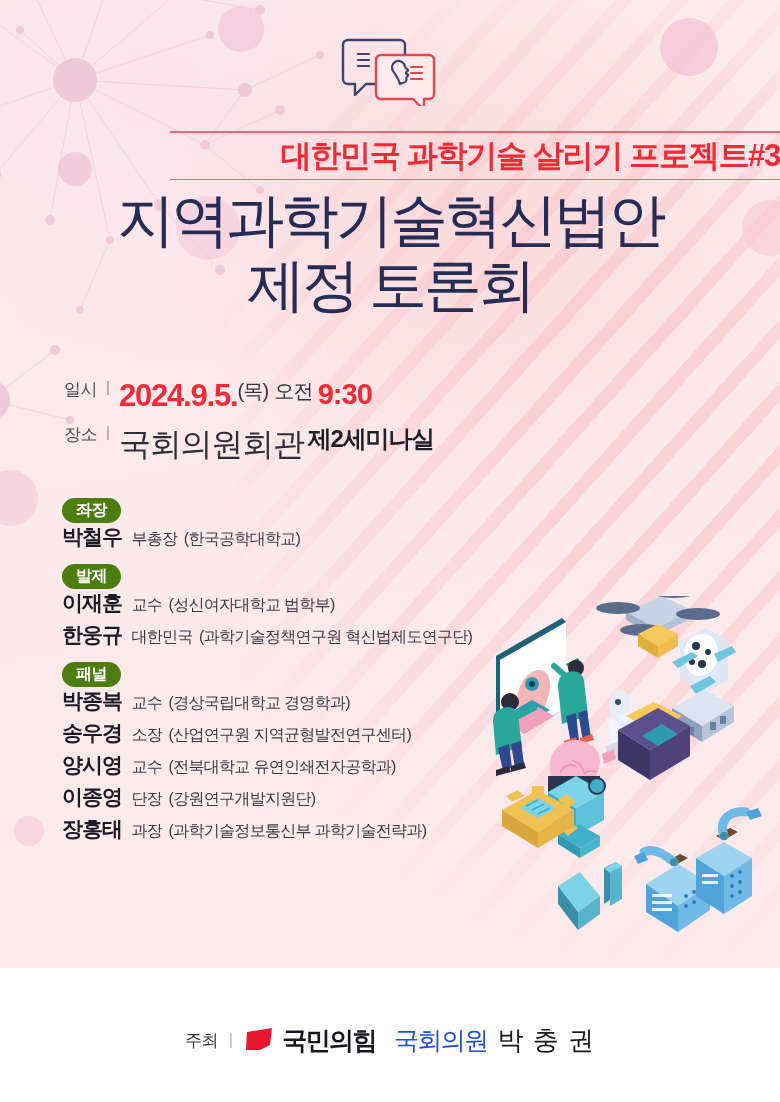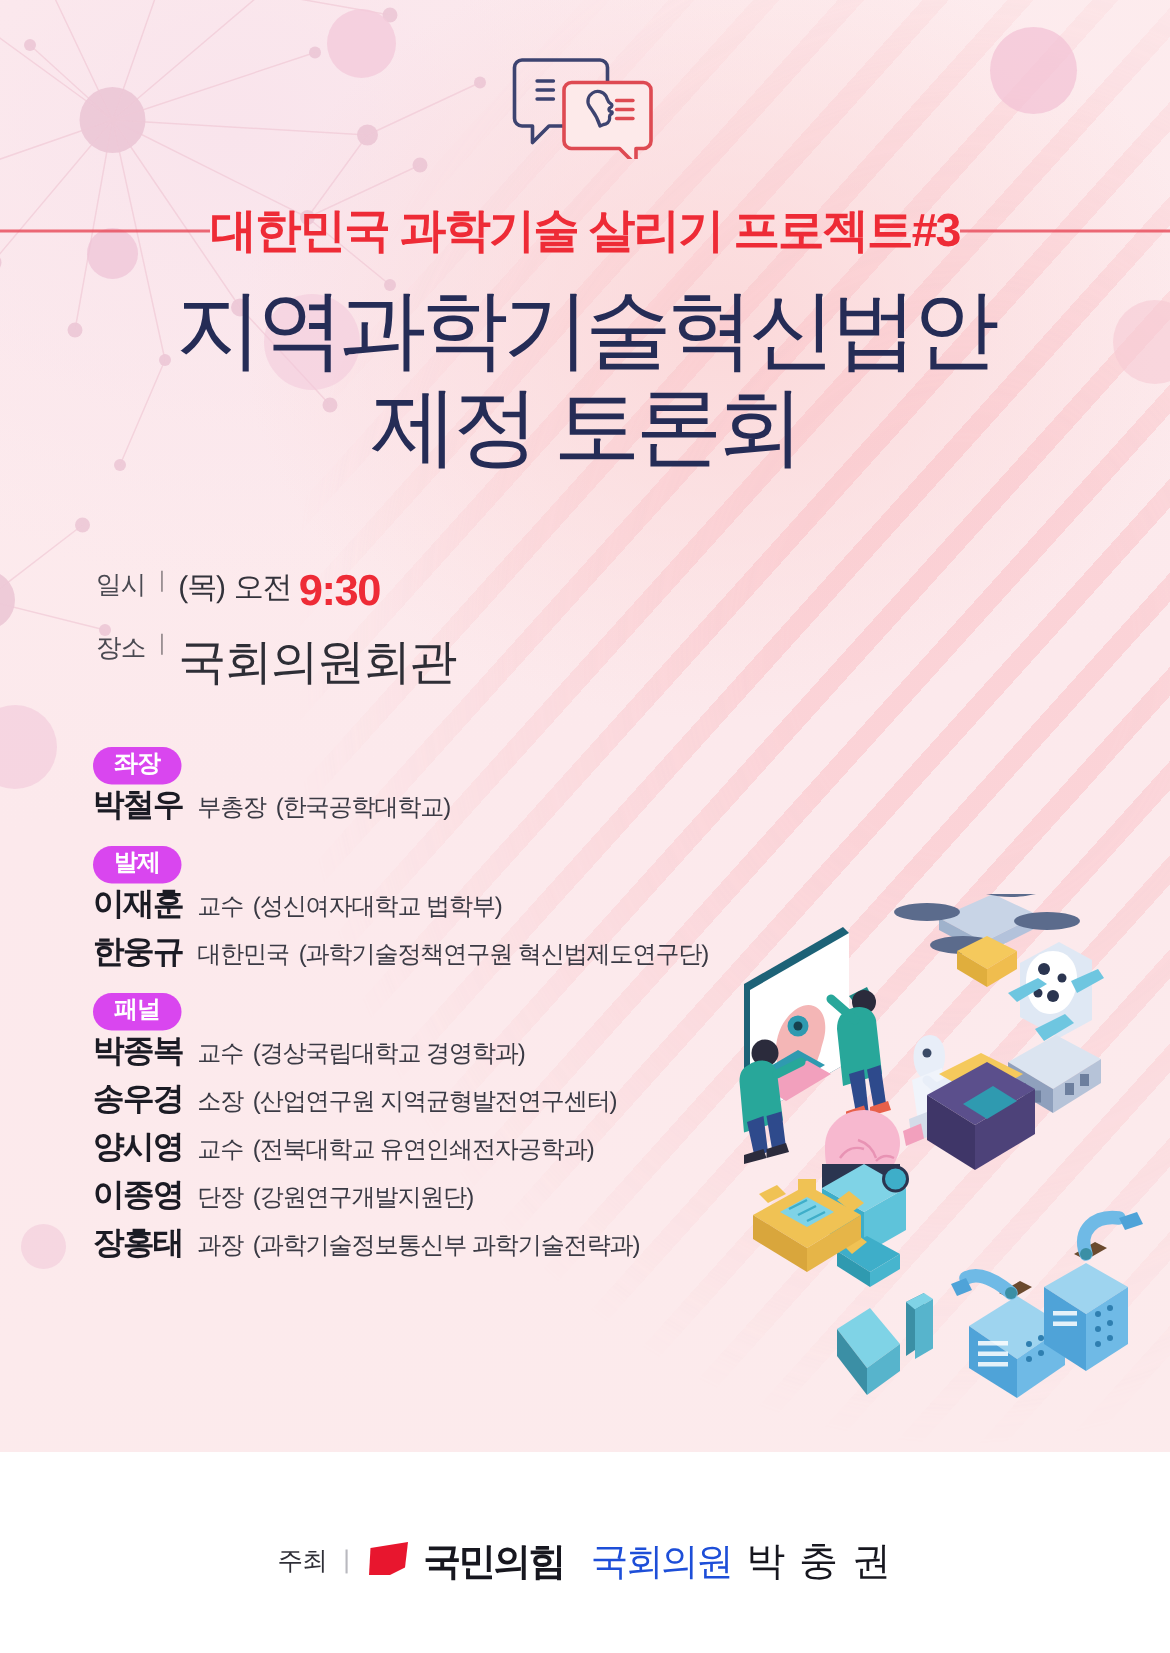--- a/index.html
+++ b/index.html
@@ -53,21 +53,21 @@
   
   .content { position: absolute; inset: 0; }
 
   .logo-mark {
     position: absolute; left: 0; right: 0; top: 34px;
     display: flex; justify-content: center;
   }
 
   .subtitle-wrap {
     position: absolute; left: 0; right: 0; top: 131px;
-    display: flex; flex-direction: row; align-items: center;
+    display: flex; flex-direction: column; align-items: flex-end;
   }
   .rule { width: 610px; height: 1.6px; background: #e8505f; opacity: .85; }
   .subtitle {
     font-size: 31px; font-weight: 700; color: #ee2b36;
     letter-spacing: -1.3px; line-height: 1;
     padding: 7px 0 8px; white-space: nowrap;
   }
 
   .title {
     position: absolute; left: 0; right: 0; top: 188px;
@@ -96,21 +96,21 @@
   }
   .m-mid { font-size: 20px; color: #33333b; letter-spacing: -0.8px; }
   .m-time { font-size: 29px; font-weight: 700; color: #ee2b36; letter-spacing: -1px; margin-left: 5px; }
   .m-plain { font-size: 32px; color: #2e2e36; letter-spacing: -1.2px; font-weight: 400; }
   .m-bold { font-size: 24px; color: #1f1f28; letter-spacing: -1.2px; font-weight: 700; margin-left: 4px; }
 
   .roster { position: absolute; left: 62px; top: 498px; }
   .role-group + .role-group { margin-top: 17px; }
   .badge {
     display: inline-block;
-    background: #d946ef; color: #fff;
+    background: #4d7c0f; color: #fff;
     font-size: 16px; font-weight: 700; letter-spacing: -0.6px;
     padding: 4px 14px 5px; border-radius: 13px;
     line-height: 1;
   }
   .people { margin-top: 3px; }
   .person { white-space: nowrap; line-height: 1.0; }
   .person + .person { margin-top: 11px; }
   .p-name {
     font-size: 21px; font-weight: 700; color: #1b1b24; letter-spacing: -1px;
   }
@@ -225,28 +225,30 @@
 
     <h1 class="title">
       <span class="ln">지역과학기술혁신법안</span>
       <span class="ln">제정 토론회</span>
     </h1>
 
     <div class="meta">
       <div class="meta-row">
         <span class="meta-key">일시</span>
         <span class="meta-sep">|</span>
+        <span class="m-strong-red">2024.9.5.</span>
         <span class="m-mid">(목)</span>
         <span class="m-mid" style="margin-left:6px">오전</span>
         <span class="m-time">9:30</span>
       </div>
       <div class="meta-row">
         <span class="meta-key">장소</span>
         <span class="meta-sep">|</span>
         <span class="m-plain">국회의원회관</span>
+        <span class="m-bold">제2세미나실</span>
       </div>
     </div>
 
     <div class="roster">
 
       <div class="role-group">
         <span class="badge">좌장</span>
         <div class="people">
           <div class="person">
             <span class="p-name">박철우</span>

